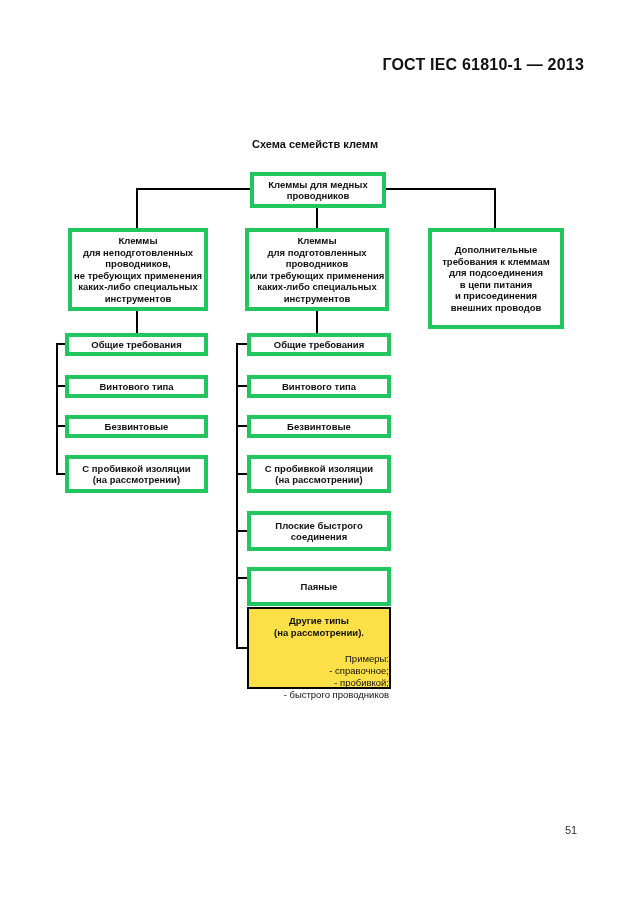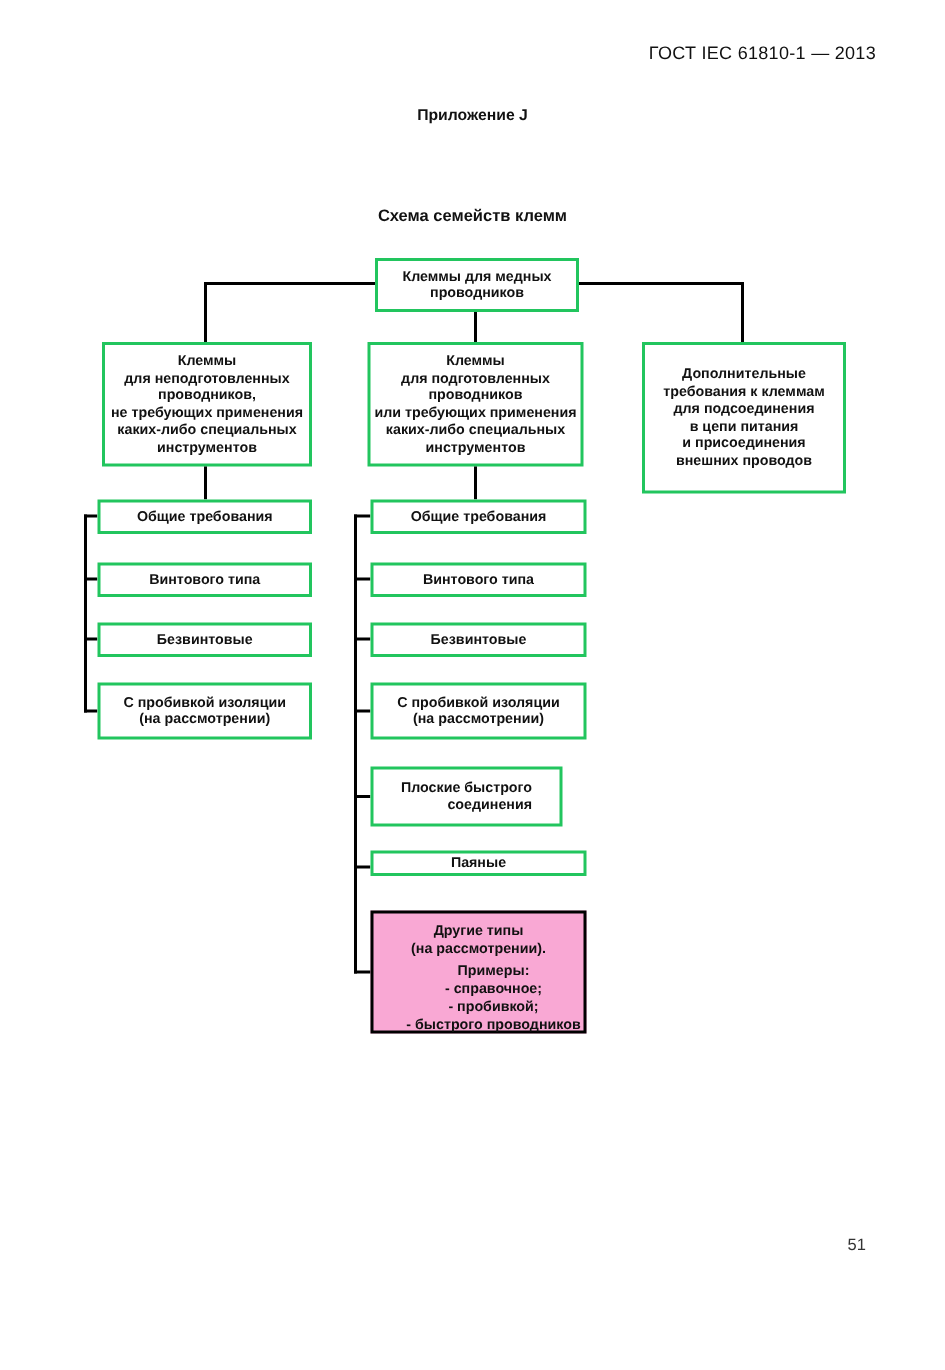--- a/index.html
+++ b/index.html
@@ -8,24 +8,24 @@
     position: relative;
     width: 630px;
     height: 913px;
     background: #ffffff;
     font-family: "Liberation Sans", sans-serif;
     color: #111111;
     overflow: hidden;
   }
   .doc-code {
     position: absolute;
-    top: 28px;
+    top: 56px;
     right: 46px;
-    font-size: 12px;
-    font-weight: normal;
+    font-size: 16px;
+    font-weight: bold;
     letter-spacing: 0.2px;
   }
   .appendix {
     position: absolute;
     top: 71px;
     left: 0;
     width: 630px;
     text-align: center;
     font-size: 10.5px;
     font-weight: bold;
@@ -35,56 +35,56 @@
     position: absolute;
     top: 138px;
     left: 0;
     width: 630px;
     text-align: center;
     font-size: 11px;
     font-weight: bold;
   }
   .box {
     position: absolute;
-    border: 2px solid #22c55e;
+    border: 4px solid #22c55e;
     background: #ffffff;
     display: flex;
     align-items: center;
     justify-content: center;
     text-align: center;
   }
   .box .lbl {
     font-size: 9.5px;
     font-weight: bold;
     line-height: 11.5px;
     white-space: pre-line;
   }
   .line {
     position: absolute;
     background: #000000;
   }
   .other-box {
     position: absolute;
     border: 2px solid #000000;
-    background: #f9a8d4;
+    background: #fde047;
     padding-top: 6px;
   }
   .other-box .title {
     text-align: center;
     font-size: 9.5px;
     font-weight: bold;
     line-height: 12px;
     white-space: pre-line;
   }
   .other-box .examples {
     margin-left: 20px;
-    margin-top: 3px;
-    text-align: center;
+    margin-top: 14px;
+    text-align: right;
     font-size: 9.5px;
-    font-weight: bold;
+    font-weight: normal;
     line-height: 12px;
   }
   .figure-caption {
     position: absolute;
     top: 698px;
     left: 0;
     width: 630px;
     text-align: center;
     font-size: 10px;
     color: #222222;
@@ -99,21 +99,20 @@
   }
 </style>
 </head>
 <body>
 
 <div class="page">
 
   <div class="doc-code">ГОСТ IEC 61810-1 — 2013</div>
 
   <div class="appendix">
-    <div>Приложение J</div>
   </div>
 
   <div class="section-title">Схема семейств клемм</div>
 
   <div>
 
     <div class="box" style="left:250px; top:172px; width:136px; height:36px;">
       <span class="lbl">Клеммы для медных
 проводников</span>
     </div>
@@ -187,25 +186,25 @@
     <div class="box" style="left:247px; top:375px; width:144px; height:23px;">
       <span class="lbl">Винтового типа</span>
     </div>
     <div class="box" style="left:247px; top:415px; width:144px; height:23px;">
       <span class="lbl">Безвинтовые</span>
     </div>
     <div class="box" style="left:247px; top:455px; width:144px; height:38px;">
       <span class="lbl">С пробивкой изоляции
 (на рассмотрении)</span>
     </div>
-    <div class="box" style="left:247px; top:511px; width:128px; height:40px;text-align:right;">
+    <div class="box" style="left:247px; top:511px; width:144px; height:40px;">
       <span class="lbl">Плоские быстрого
 соединения</span>
     </div>
-    <div class="box" style="left:247px; top:567px; width:144px; height:17px;">
+    <div class="box" style="left:247px; top:567px; width:144px; height:39px;">
       <span class="lbl">Паяные</span>
     </div>
 
     <div class="other-box" style="left:247px; top:607px; width:144px; height:82px;">
       <div class="title">Другие типы
 (на рассмотрении).</div>
       <div class="examples">
         <div>Примеры:</div>
         <div>- справочное;</div>
         <div>- пробивкой;</div>

